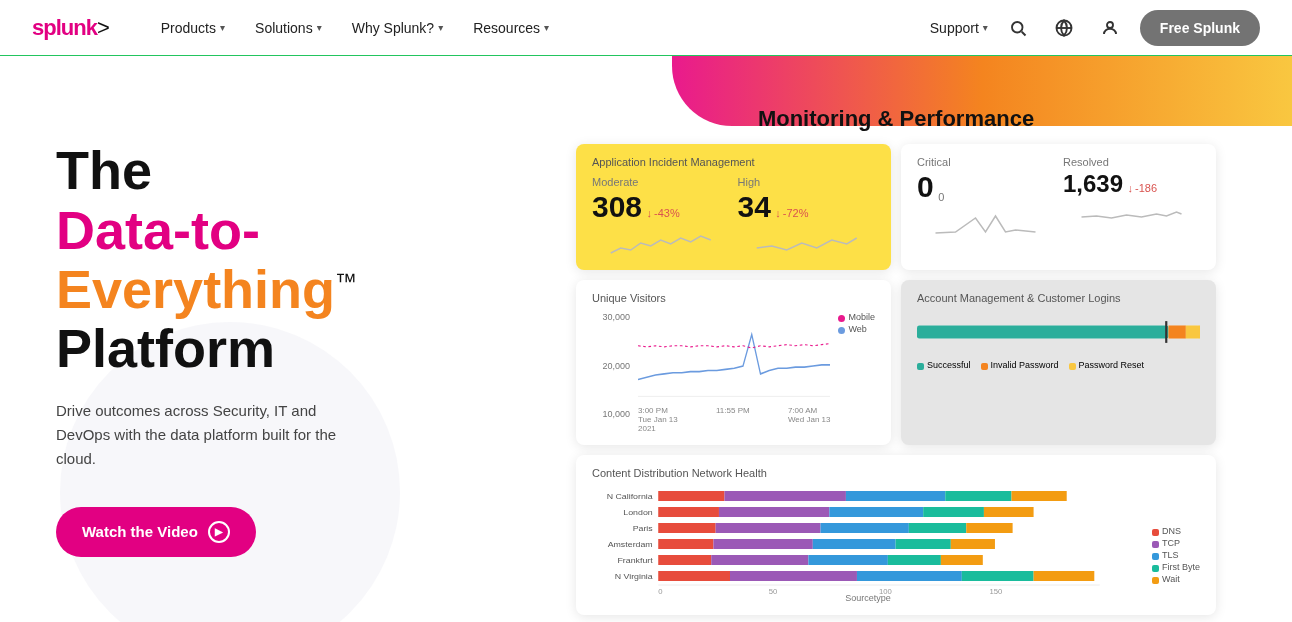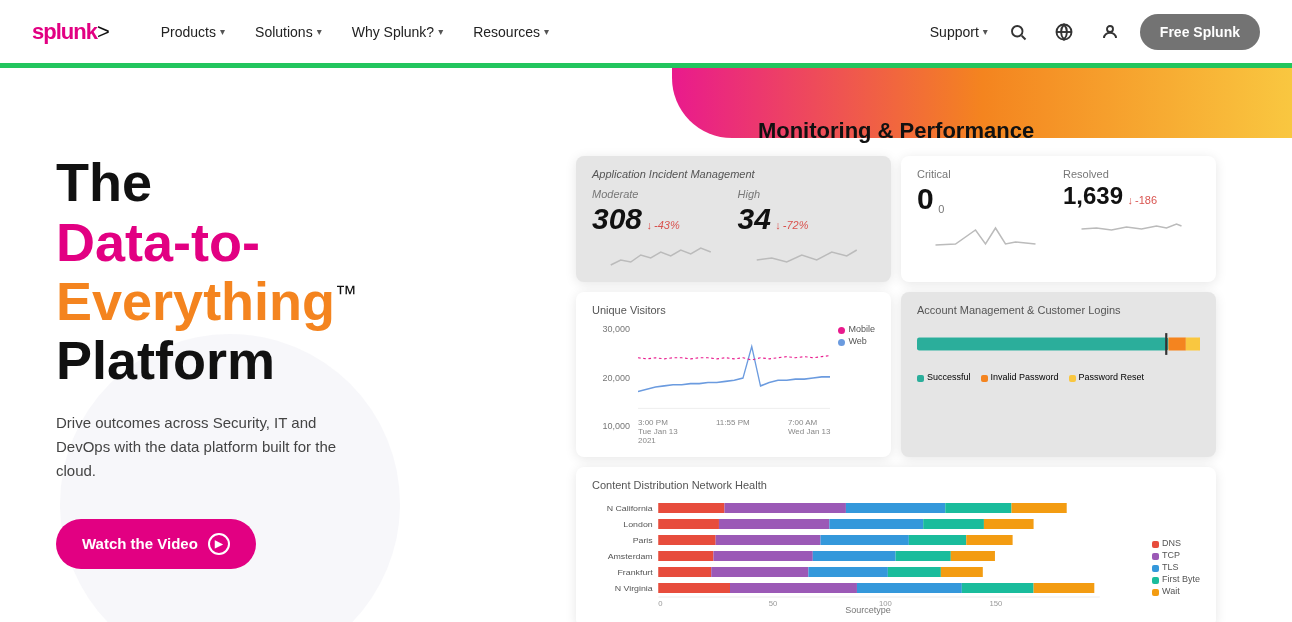--- a/index.html
+++ b/index.html
@@ -9,22 +9,22 @@
       height: 622px;
       overflow: hidden;
       background: #fff;
     }
 
     
     nav {
       display: flex;
       align-items: center;
       padding: 0 32px;
-      height: 68px;
-      border-bottom: 5px solid #22c55e;
+      height: 56px;
+      border-bottom: 1px solid #22c55e;
       position: relative;
       z-index: 10;
       background: #fff;
     }
     .logo {
       font-size: 22px;
       font-weight: 800;
       color: #111;
       margin-right: 40px;
       letter-spacing: -1px;
@@ -206,25 +206,24 @@
 
     .dash-grid {
       display: grid;
       grid-template-columns: 1fr 1fr;
       gap: 10px;
     }
 
     
     .incident-card {
       grid-column: 1 / 2;
-      background: #e5e5e5;
+      background: #fde047;
       border-radius: 8px;
       box-shadow: 0 2px 12px rgba(0,0,0,0.1);
       padding: 12px 16px;
-      font-style: italic;
     }
     .card-title {
       font-size: 11px;
       color: #555;
       margin-bottom: 8px;
       font-weight: 500;
     }
     .incident-metrics {
       display: grid;
       grid-template-columns: 1fr 1fr;

